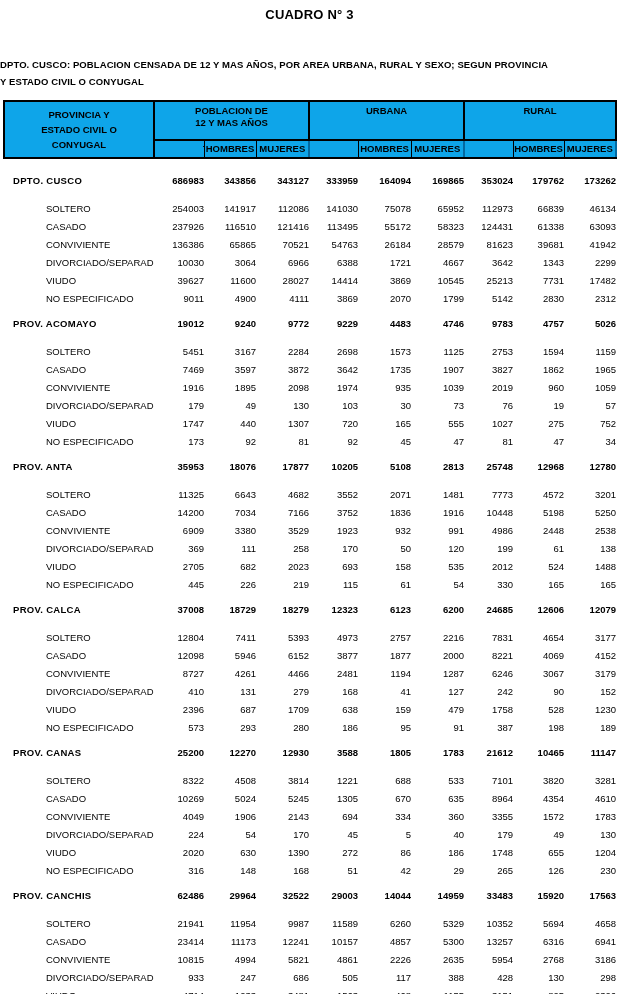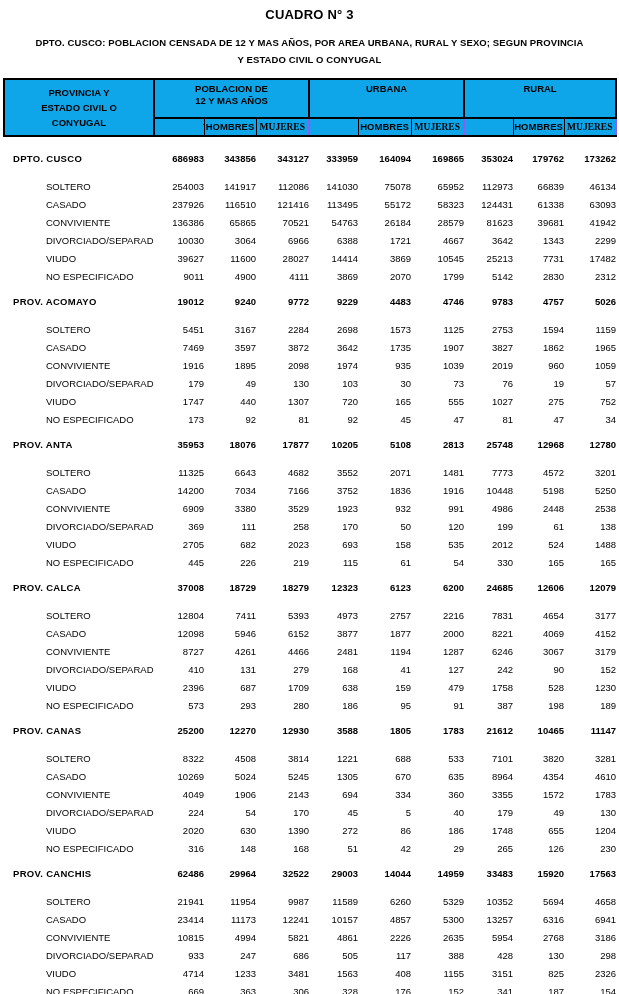--- a/index.html
+++ b/index.html
@@ -6,42 +6,42 @@
   body{
     width:619px;height:994px;overflow:hidden;background:#ffffff;
     font-family:"Liberation Sans","DejaVu Sans",sans-serif;color:#000;
   }
   .sheet{width:619px;height:994px;position:relative;}
   .caption{
     padding-top:7px;text-align:center;font-size:13px;font-weight:bold;
     letter-spacing:.2px;
   }
   .title{
-    margin-top:12px;text-align:center;font-size:9.5px;font-weight:bold;
+    margin-top:34px;font-size:9.5px;font-weight:bold;
     line-height:17px;letter-spacing:.1px;
   }
   table.data-table{
     border-collapse:collapse;table-layout:fixed;width:612px;
     margin:10px 0 0 3px;
   }
   table.data-table th,table.data-table td{
     padding:0;font-size:9.5px;overflow:hidden;white-space:nowrap;
   }
   thead th{
     background:#0ea5e9;font-weight:bold;text-align:center;
     line-height:12px;
   }
   tr.group-row th{border:2px solid #000;height:34px;vertical-align:top;padding-top:3px;}
   tr.group-row th.colhead{vertical-align:middle;padding-top:0;line-height:15px;}
   tr.sub-row th{
     border:1px solid #000;border-top:1px solid #000;border-bottom:2px solid #000;
     height:16px;vertical-align:middle;
   }
   tr.sub-row th.gl{border-left:2px solid #000;padding-left:48px;}
-  tr.sub-row th.gr{border-right:2px solid #8b5cf6;font-family:Liberation Serif, serif;}
+  tr.sub-row th.gr{border-right:2px solid #0369a1;}
   tbody td{border:none;text-align:right;padding-right:2px;line-height:18px;}
   tbody tr.section-row td{font-weight:bold;height:18px;}
   tbody tr.item-row td{height:18px;}
   tbody td.label{text-align:left;padding-left:42px;padding-right:0;}
   tbody tr.section-row td.label{padding-left:9px;letter-spacing:.3px;}
   tbody tr.lead td{height:13px;line-height:13px;}
   tbody tr.gap-top td{height:10px;line-height:10px;}
   tbody tr.gap-bottom td{height:7px;line-height:7px;}
 </style>
 </head>

